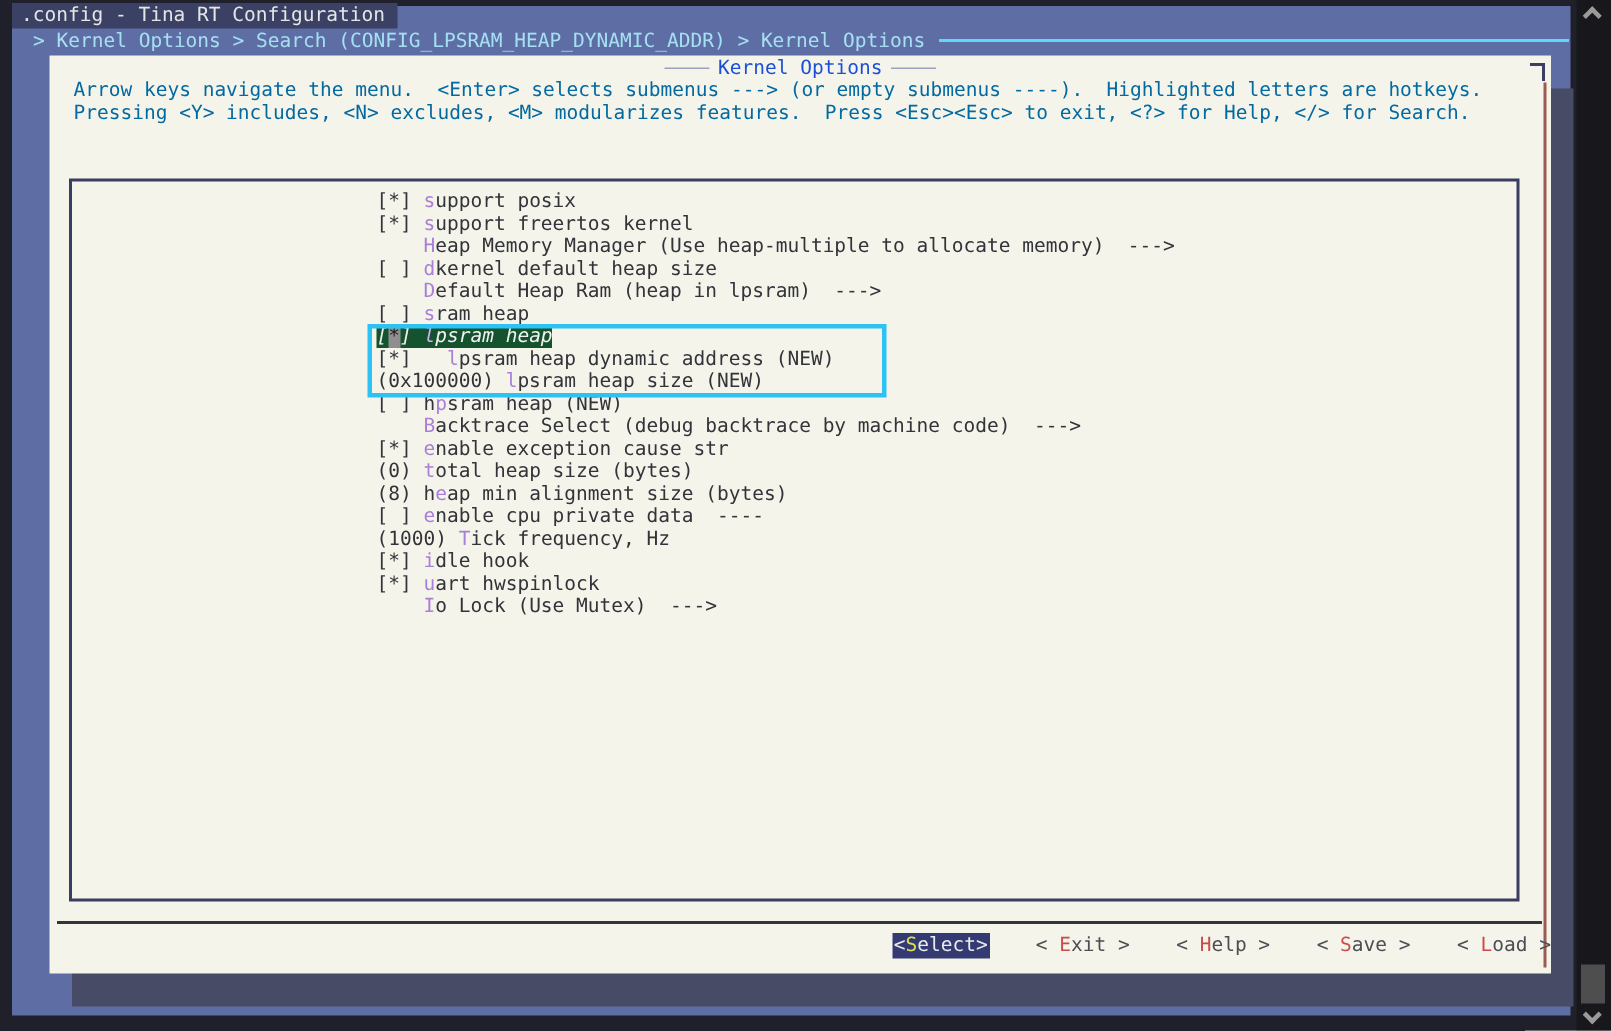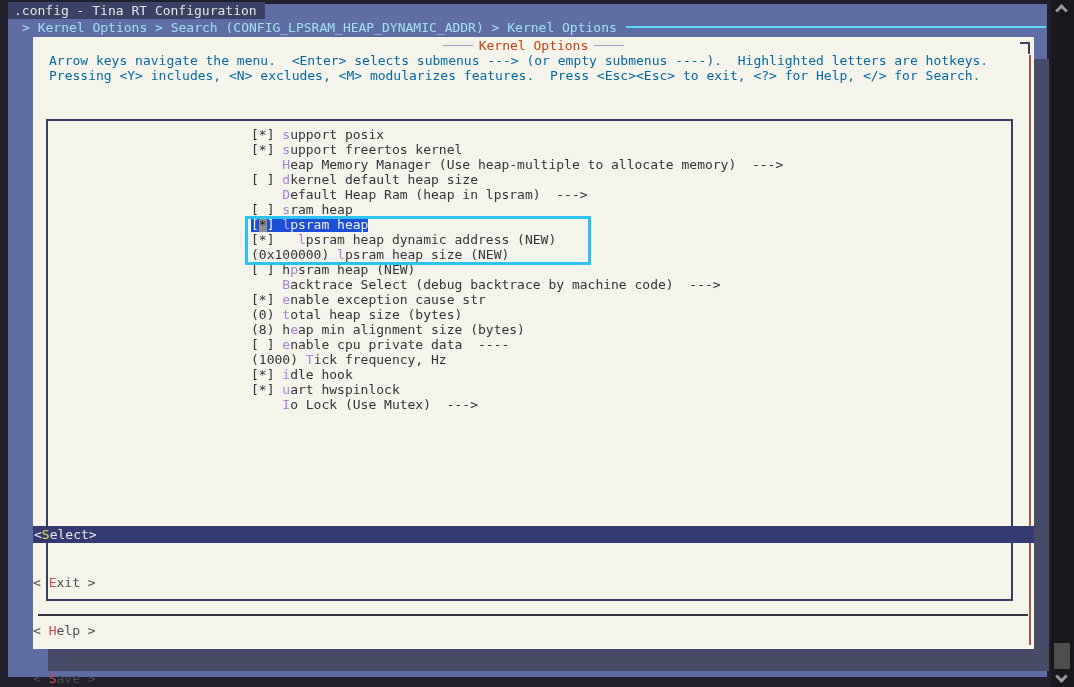--- a/index.html
+++ b/index.html
@@ -18,46 +18,46 @@
   .breadcrumb-text { color:#a5e0f2; white-space:pre; padding-left:2px; }
   .breadcrumb-rule { flex:1; height:2px; background:#5bd8fa; margin-left:9px; margin-right:13px; }
 
   
   .dialog { position:absolute; left:25px; top:33px; width:1001px; height:612px;
             background:#f4f4ea; box-shadow:15px 22px 0 0 #474b66; }
 
   .dialog-title-row { position:absolute; left:0; top:1px; width:100%; height:15px;
                       display:flex; align-items:center; justify-content:center; }
   .title-seg { width:30px; height:1px; background:#9ba0c0; }
-  .dialog-title { color:#c2410c; white-space:pre; padding:0 6px; }
+  .dialog-title { color:#1d4ed8; white-space:pre; padding:0 6px; }
 
   .corner-mark { position:absolute; right:4px; top:5px; width:10px; height:12px;
                  border-top:2px solid #3a3f63; border-right:2px solid #3a3f63; }
   .right-border-line { position:absolute; right:3px; top:18px; bottom:4px; width:2px; background:#9c5a52; }
 
   .instructions { position:absolute; left:16px; top:16px; color:#0369a1; }
   .instructions div { height:15px; line-height:15px; white-space:pre; }
 
   .listbox { position:absolute; left:13px; top:82px; width:967px; height:482px;
              border:2px solid #383d61; background:transparent; }
 
   .items { position:absolute; left:218px; top:90px; color:#33333a; }
   .row { height:15px; line-height:15px; white-space:pre; }
   .row .hot { color:#a97fd8; }
-  .row.selected .sel-wrap { background:#1d4ed8; color:#f2f2f2; }
+  .row.selected .sel-wrap { background:#14532d; color:#f2f2f2;font-style:italic; }
   .row.selected .hot { color:#cfaef0; }
   .row .cursor { background:#8f8f8f; color:#1e1e1e; }
 
   .annotation-box { position:absolute; left:212px; top:179px; width:346px; height:49px;
                     border:3px solid #2cc3f4; pointer-events:none; }
 
   .btn-separator { position:absolute; left:5px; right:6px; top:577px; height:2px; background:#34343e; }
 
   .buttons { position:absolute; left:0; top:585px; width:100%; height:17px;
-             display:flex; justify-content:center; gap:31px;flex-direction:column; }
+             display:flex; justify-content:flex-end; gap:31px; }
   .btn { white-space:pre; color:#4d4d55; height:17px; line-height:17px; cursor:default; }
   .btn .hot { color:#cb4b4b; }
   .btn.active { background:#343b72; color:#eaeaea; padding:0 1px; }
   .btn.active .hot { color:#e0e04e; }
 
   
   .scrollbar { position:absolute; right:0; top:0; width:23px; height:687px; background:#18181c; }
   .chev { position:absolute; left:6px; width:9px; height:9px; border-style:solid; border-color:#9a9a9a; border-width:0; }
   .chev-up { top:6px; border-left-width:3px; border-top-width:3px; transform:rotate(45deg); }
   .chev-down { bottom:6px; border-right-width:3px; border-bottom-width:3px; transform:rotate(45deg); }

